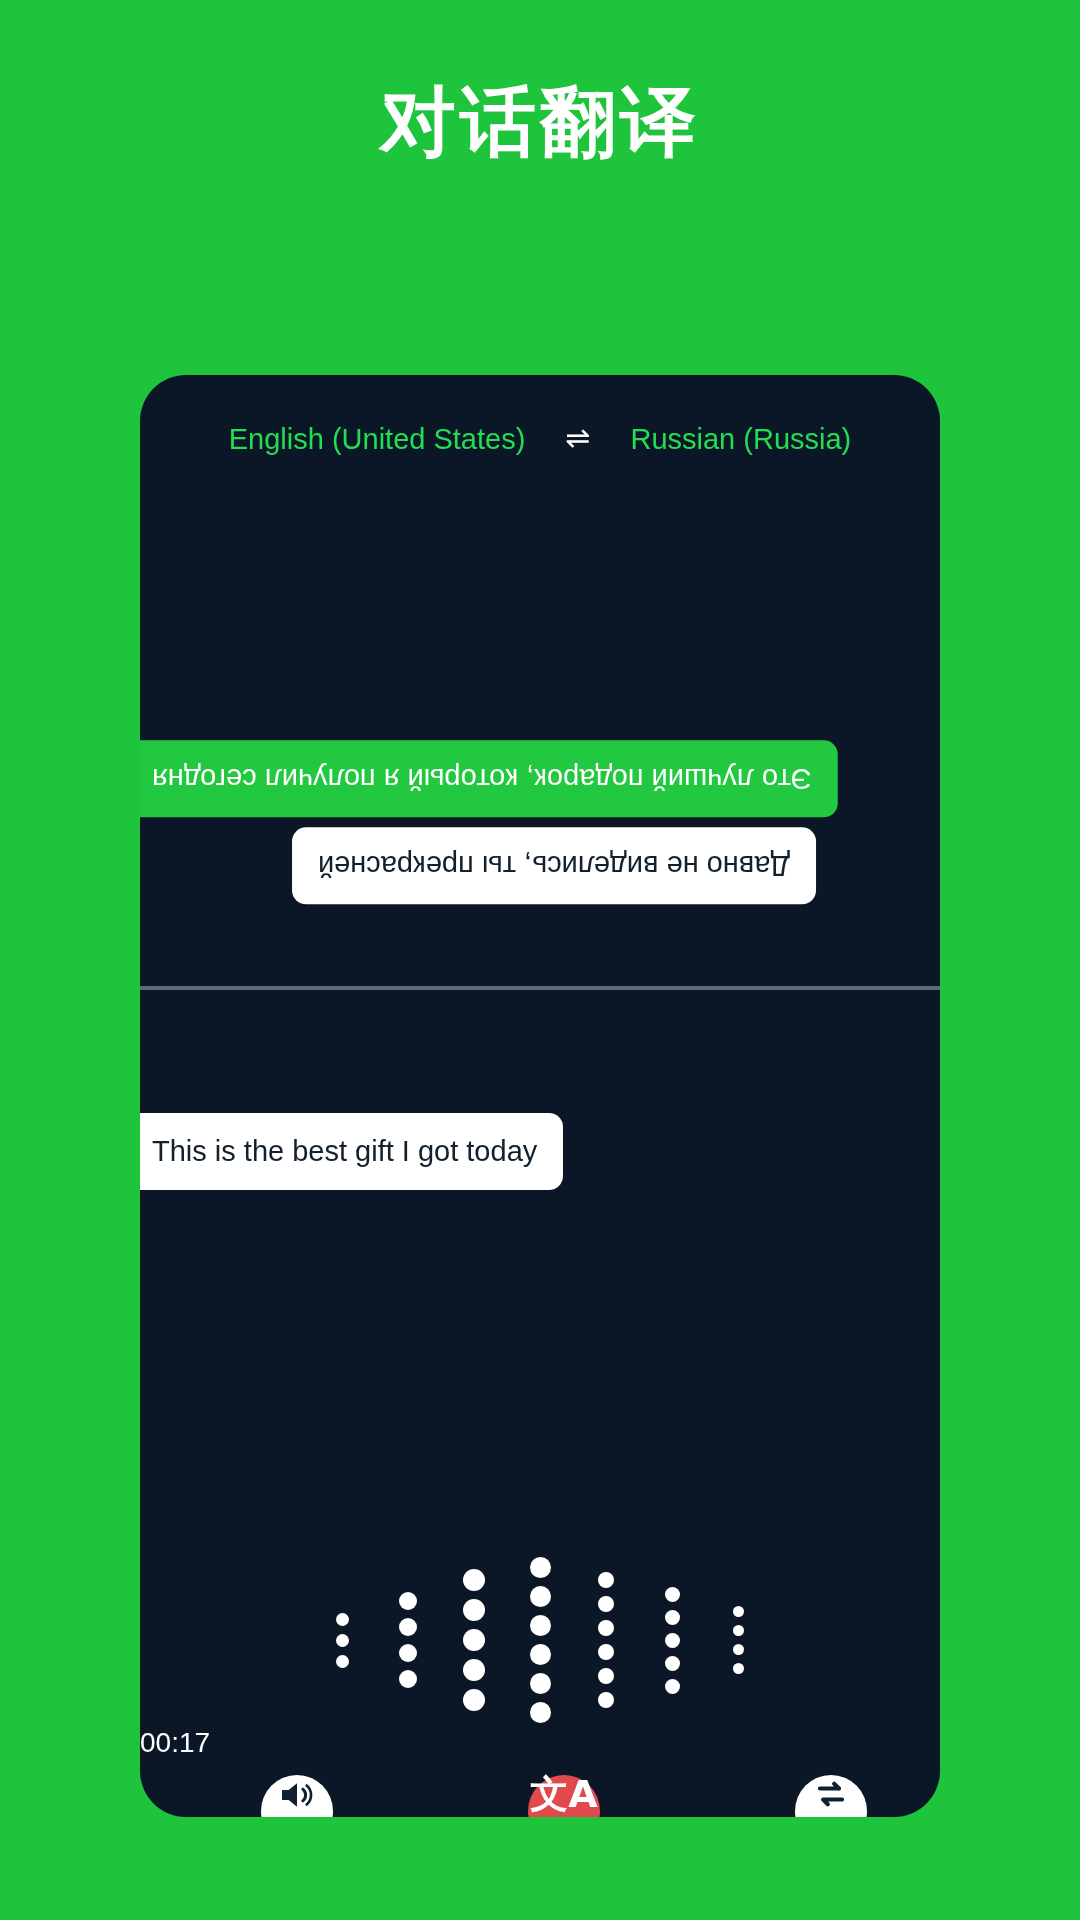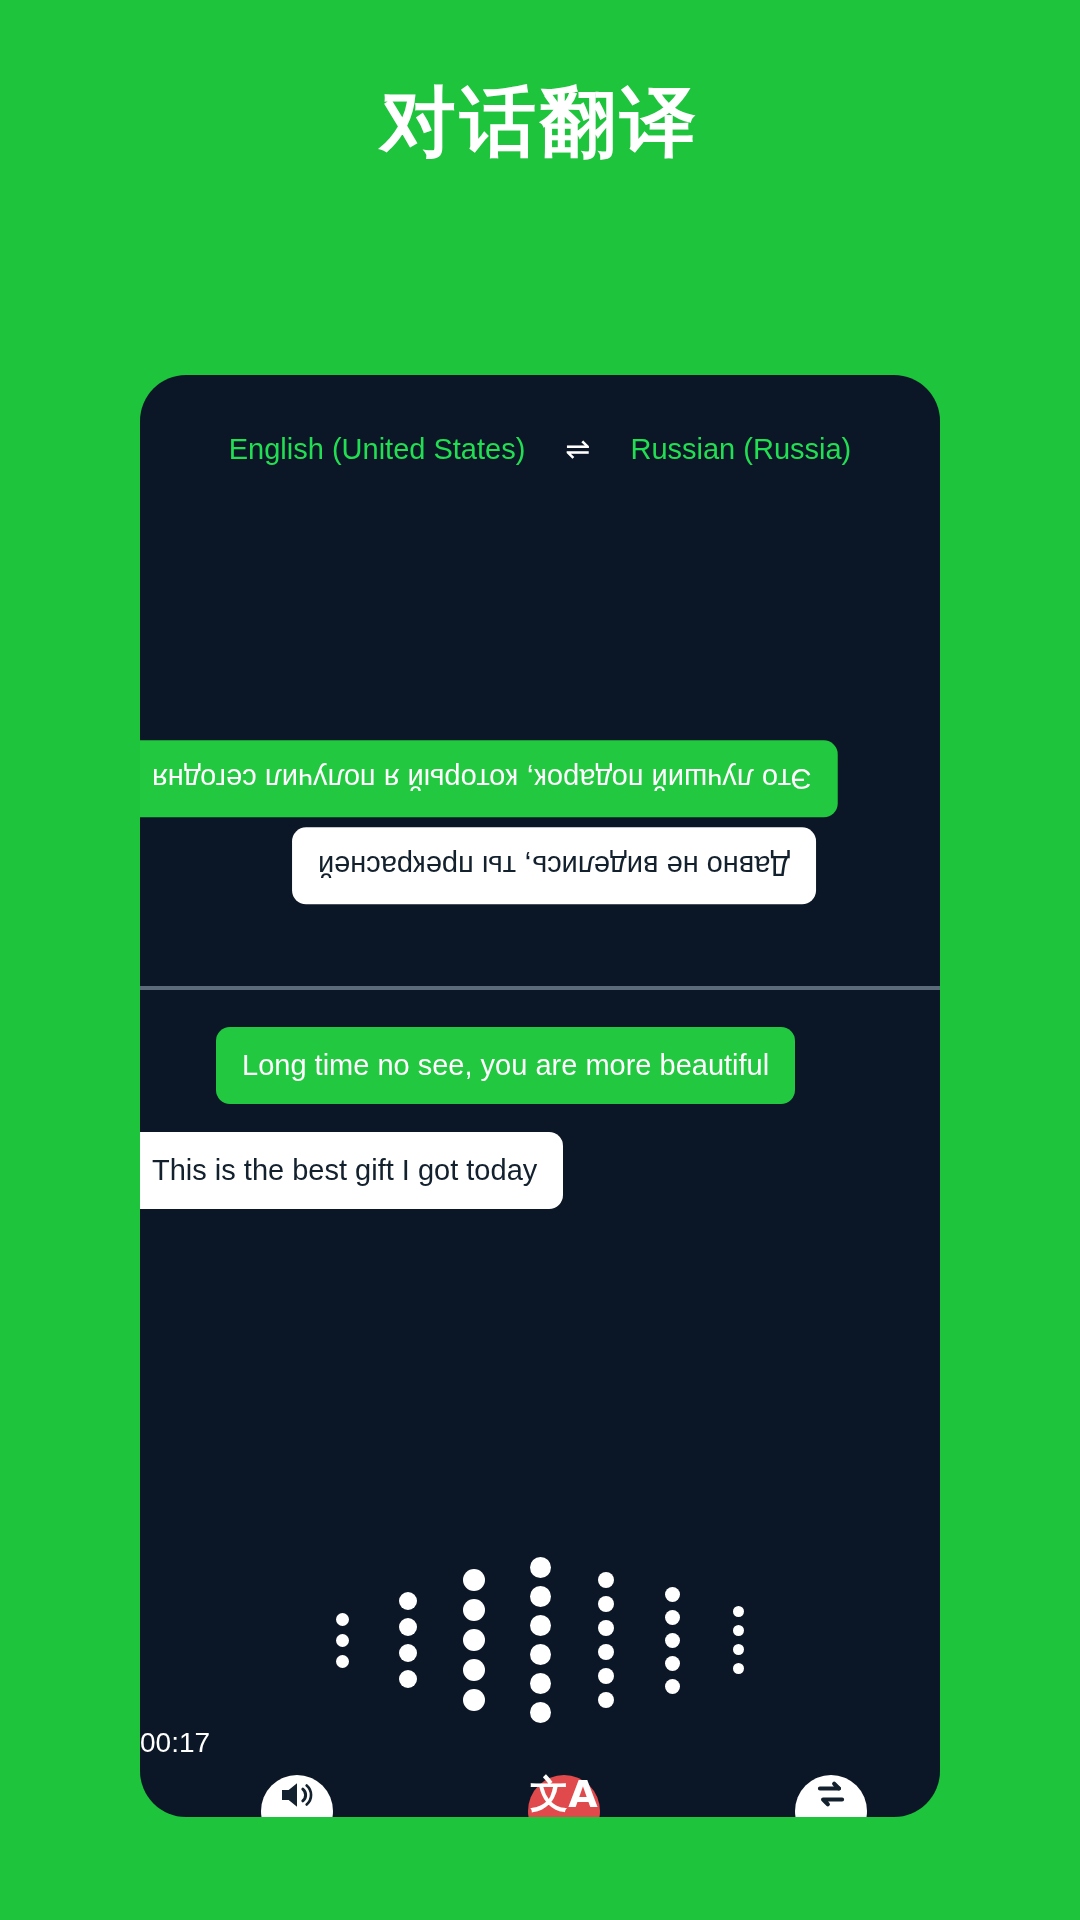--- a/index.html
+++ b/index.html
@@ -25,21 +25,21 @@
     position:absolute;
     left:140px;top:375px;
     width:800px;height:1442px;
     background:#0b1726;
     border-radius:46px;
     overflow:hidden;
   }
   
   #lang-bar{
     position:absolute;top:48px;left:0;width:800px;height:52px;
-    display:flex;align-items:center;justify-content:center;
+    display:flex;align-items:flex-start;justify-content:center;
   }
   .lang-label{
     color:#22de52;
     font-size:29px;
     white-space:nowrap;
   }
   #swap-icon{
     color:#ffffff;
     font-size:30px;
     margin:0 40px;
@@ -65,21 +65,21 @@
     white-space:nowrap;
     box-sizing:border-box;
   }
   .bubble.green{background:#22c940;color:#ffffff;}
   .bubble.white{background:#ffffff;color:#13202d;}
   .rotated{transform:rotate(180deg);}
 
   #bubble-ru-1{left:-14px;top:265px;}
   #bubble-ru-2{left:152px;top:352px;}
   #bubble-en-1{left:76px;top:35px;}
-  #bubble-en-2{left:-14px;top:140px;}
+  #bubble-en-2{left:-14px;top:121px;}
 
   
   #listening-label{
     position:absolute;top:1122px;left:0;width:800px;
     text-align:center;color:#ffffff;font-size:33px;font-weight:bold;
   }
   #waveform{
     position:absolute;top:1175px;left:0;width:800px;height:180px;
     display:flex;align-items:center;justify-content:center;
   }
@@ -127,21 +127,20 @@
   </div>
 
   <div id="top-pane">
     <div id="bubble-ru-1" class="bubble green rotated">Это лучший подарок, который я получил сегодня</div>
     <div id="bubble-ru-2" class="bubble white rotated">Давно не виделись, ты прекрасней</div>
   </div>
 
   <div id="divider"></div>
 
   <div id="bottom-pane">
-    <div id="bubble-en-1" class="bubble green">Long time no see, you are more beautiful</div>
     <div id="bubble-en-2" class="bubble white">This is the best gift I got today</div>
   </div>
 
 
   <div id="waveform">
       <div class="wave-col">
         <div class="wave-dot" style="width: 13px; height: 13px; background: rgb(255, 255, 255);"></div>
         <div class="wave-dot" style="width: 13px; height: 13px; background: rgb(255, 255, 255);"></div>
         <div class="wave-dot" style="width: 13px; height: 13px; background: rgb(255, 255, 255);"></div>
       </div>

